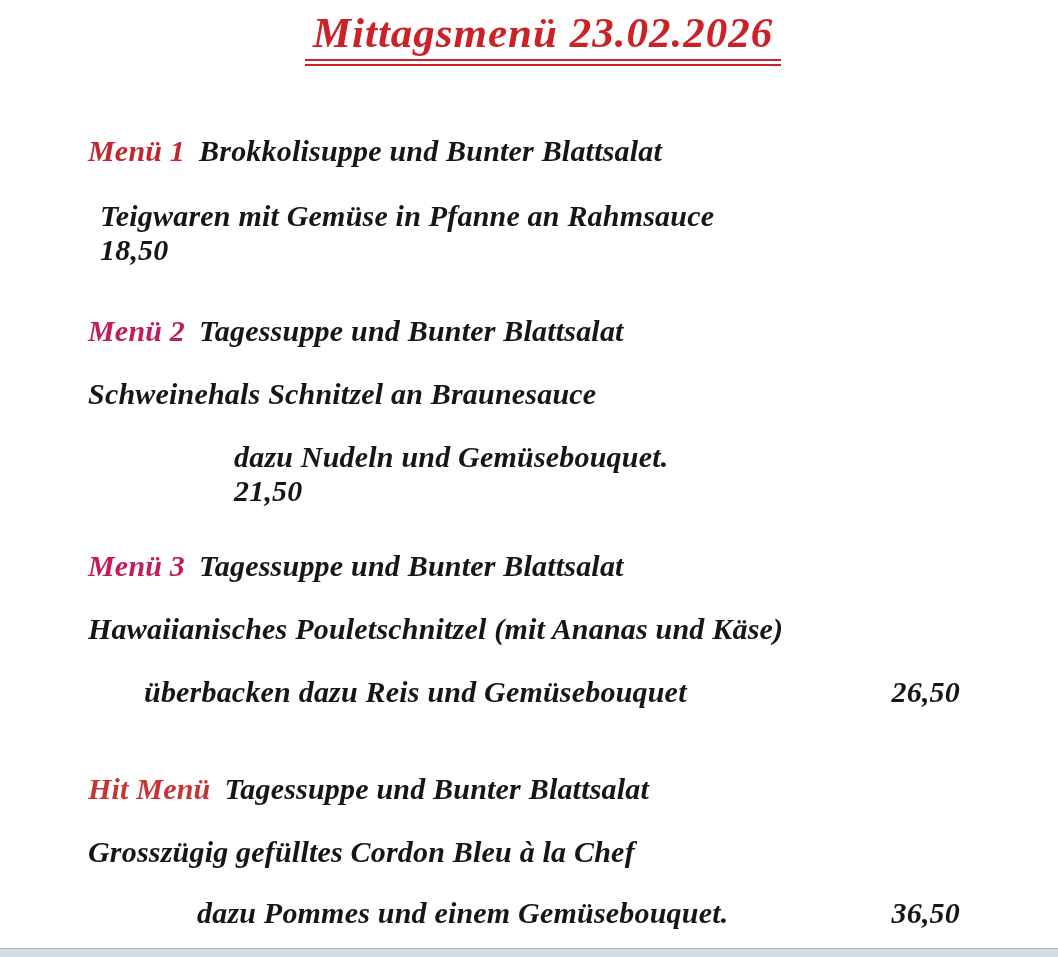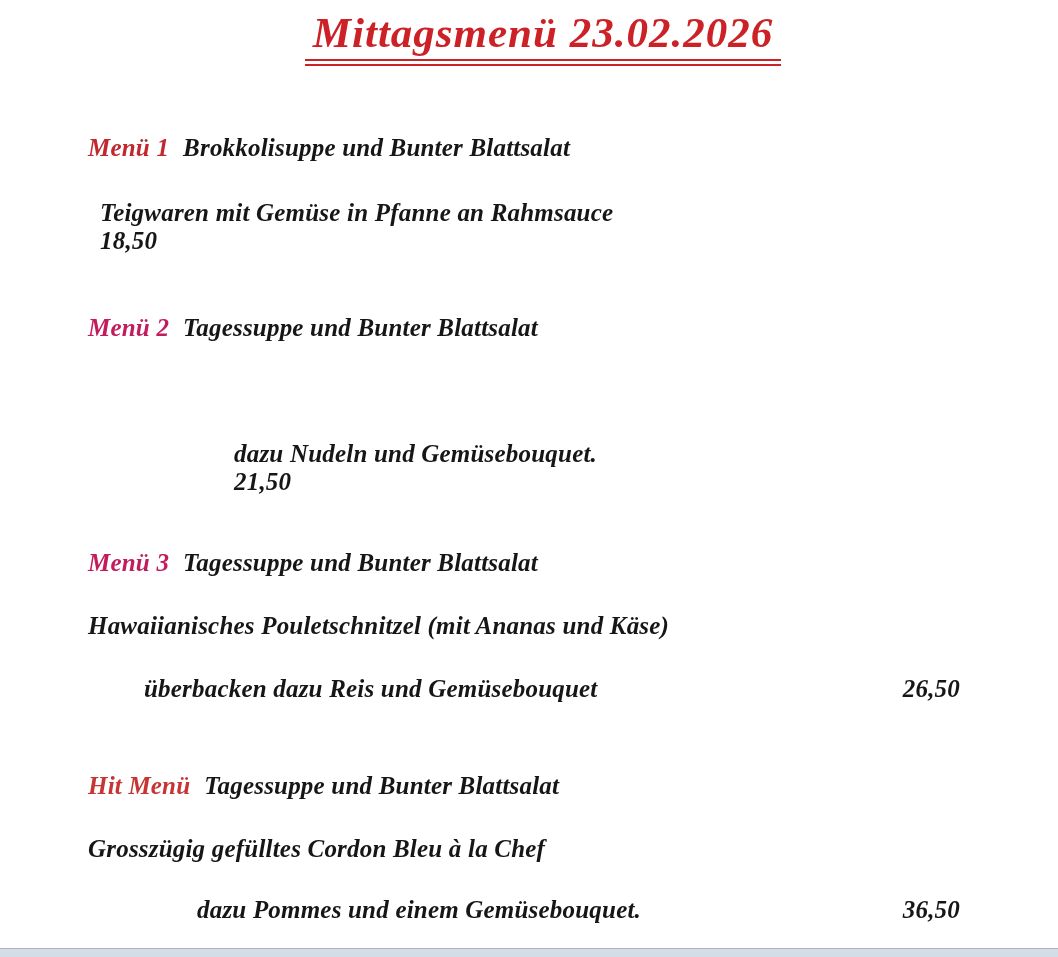--- a/index.html
+++ b/index.html
@@ -11,21 +11,21 @@
     font-family:"Liberation Serif","DejaVu Serif",serif;
     font-style:italic;
     font-weight:bold;
   }
   .row {
     position:absolute;
     left:88px; right:98px;
     display:flex;
     justify-content:space-between;
     align-items:baseline;
-    font-size:25px;
+    font-size:30px;
     color:var(--text, #161616);
     white-space:nowrap;
     letter-spacing:0.2px;
   }
   .title-row {
     position:absolute;
     top:8px; left:0; right:0;
     display:flex;
     justify-content:center;
     padding-left:28px;
@@ -80,20 +80,23 @@
     <span class="dish"><span class="header-label c-red">Menü 1</span><span class="hdr-rest">Brokkolisuppe und Bunter Blattsalat</span></span>
   </div>
   <div class="row r-l1a">
     <span class="dish">Teigwaren mit Gemüse in Pfanne an Rahmsauce</span>
     <span class="price">18,50</span>
   </div>
 
   <div class="row r-h2">
     <span class="dish"><span class="header-label c-pink">Menü 2</span><span class="hdr-rest">Tagessuppe und Bunter Blattsalat</span></span>
   </div>
+  <div class="row r-l2a">
+    <span class="dish">Schweinehals Schnitzel an Braunesauce</span>
+  </div>
   <div class="row r-l2b">
     <span class="dish">dazu  Nudeln und Gemüsebouquet.</span>
     <span class="price">21,50</span>
   </div>
 
   <div class="row r-h3">
     <span class="dish"><span class="header-label c-pink">Menü 3</span><span class="hdr-rest">Tagessuppe und Bunter Blattsalat</span></span>
   </div>
   <div class="row r-l3a">
     <span class="dish">Hawaiianisches Pouletschnitzel (mit Ananas und Käse)</span>

